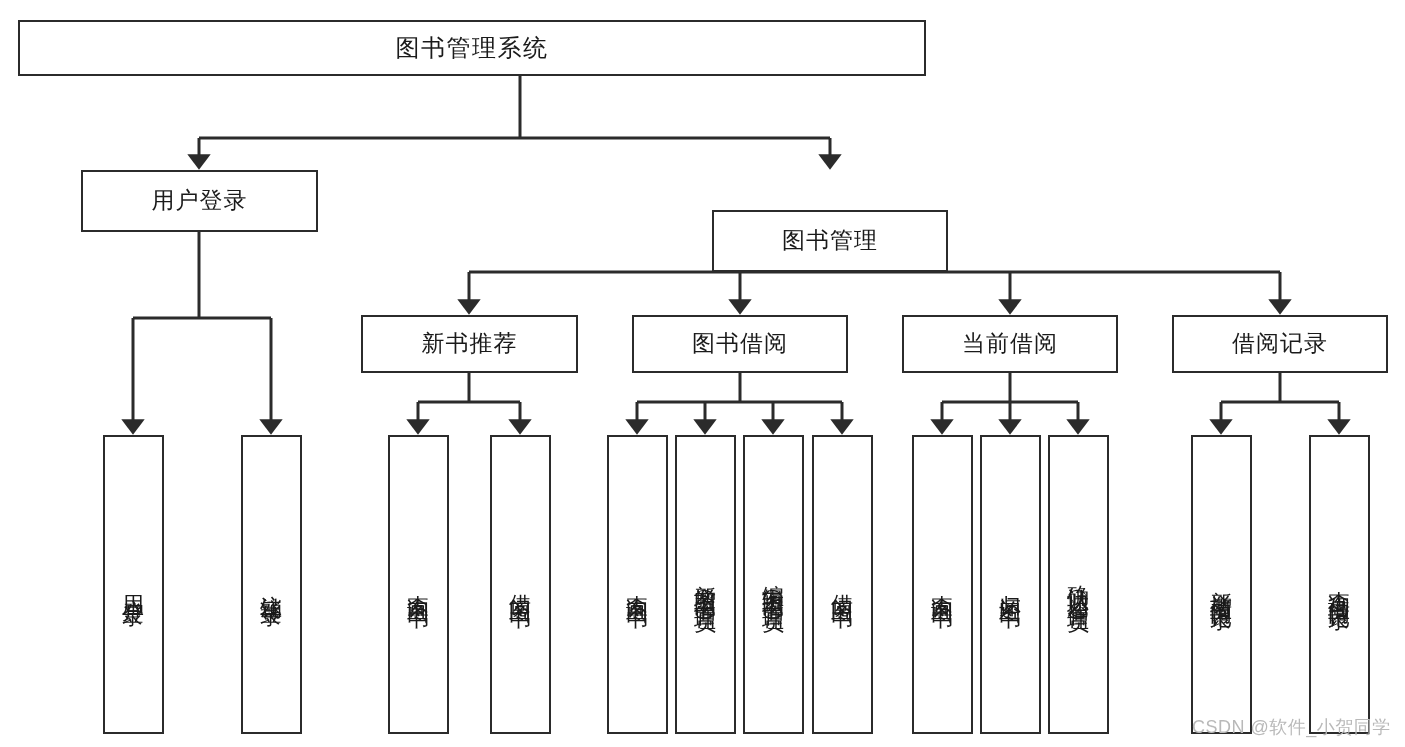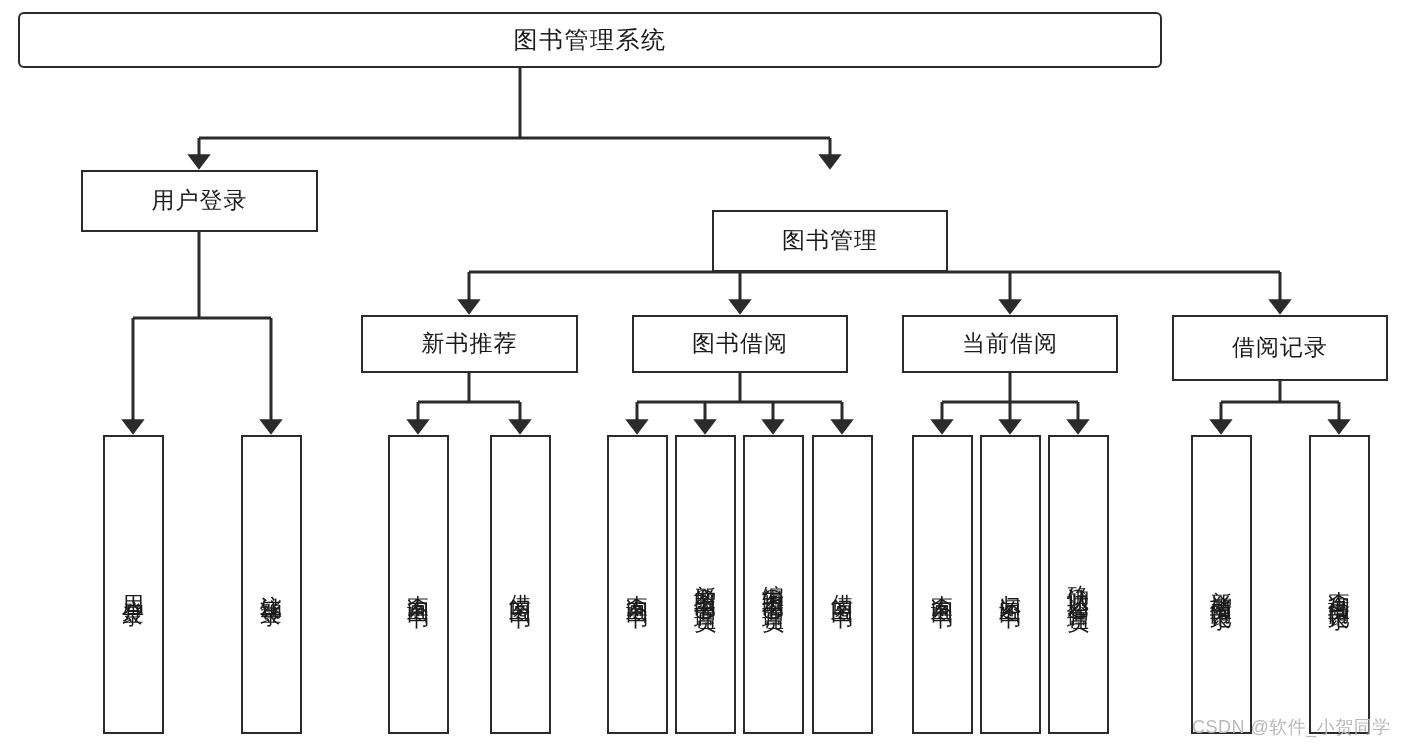--- a/index.html
+++ b/index.html
@@ -118,41 +118,41 @@
       <path d="M1010,402 L1010,427" marker-end="url(#arrowhead)"></path>
       <path d="M1078,402 L1078,427" marker-end="url(#arrowhead)"></path>
 
       <path d="M1280,373 L1280,402"></path>
       <path d="M1221,402 L1339,402"></path>
       <path d="M1221,402 L1221,427" marker-end="url(#arrowhead)"></path>
       <path d="M1339,402 L1339,427" marker-end="url(#arrowhead)"></path>
     </g>
   </svg>
 
-  <div class="node node-h node-root" style="left:18px; top:12px; width:1144px; height:56px;border-radius:6px;">
+  <div class="node node-h node-root" style="left:18px; top:20px; width:908px; height:56px;">
     <span class="node-label">图书管理系统</span>
   </div>
 
   <div class="node node-h" style="left:81px; top:170px; width:237px; height:62px;">
     <span class="node-label">用户登录</span>
   </div>
   <div class="node node-h" style="left:712px; top:170px; width:236px; height:62px;margin-top:40px;">
     <span class="node-label">图书管理</span>
   </div>
 
   <div class="node node-h" style="left:361px; top:315px; width:217px; height:58px;">
     <span class="node-label">新书推荐</span>
   </div>
   <div class="node node-h" style="left:632px; top:315px; width:216px; height:58px;">
     <span class="node-label">图书借阅</span>
   </div>
   <div class="node node-h" style="left:902px; top:315px; width:216px; height:58px;">
     <span class="node-label">当前借阅</span>
   </div>
-  <div class="node node-h" style="left:1172px; top:315px; width:216px; height:66px;">
+  <div class="node node-h" style="left:1172px; top:315px; width:216px; height:58px;">
     <span class="node-label">借阅记录</span>
   </div>
 
   <div class="node node-v" style="left:103px; top:435px; width:61px; height:299px;">
     <span class="node-label">用户登录</span>
   </div>
   <div class="node node-v" style="left:241px; top:435px; width:61px; height:299px;">
     <span class="node-label">注销登录</span>
   </div>
 

